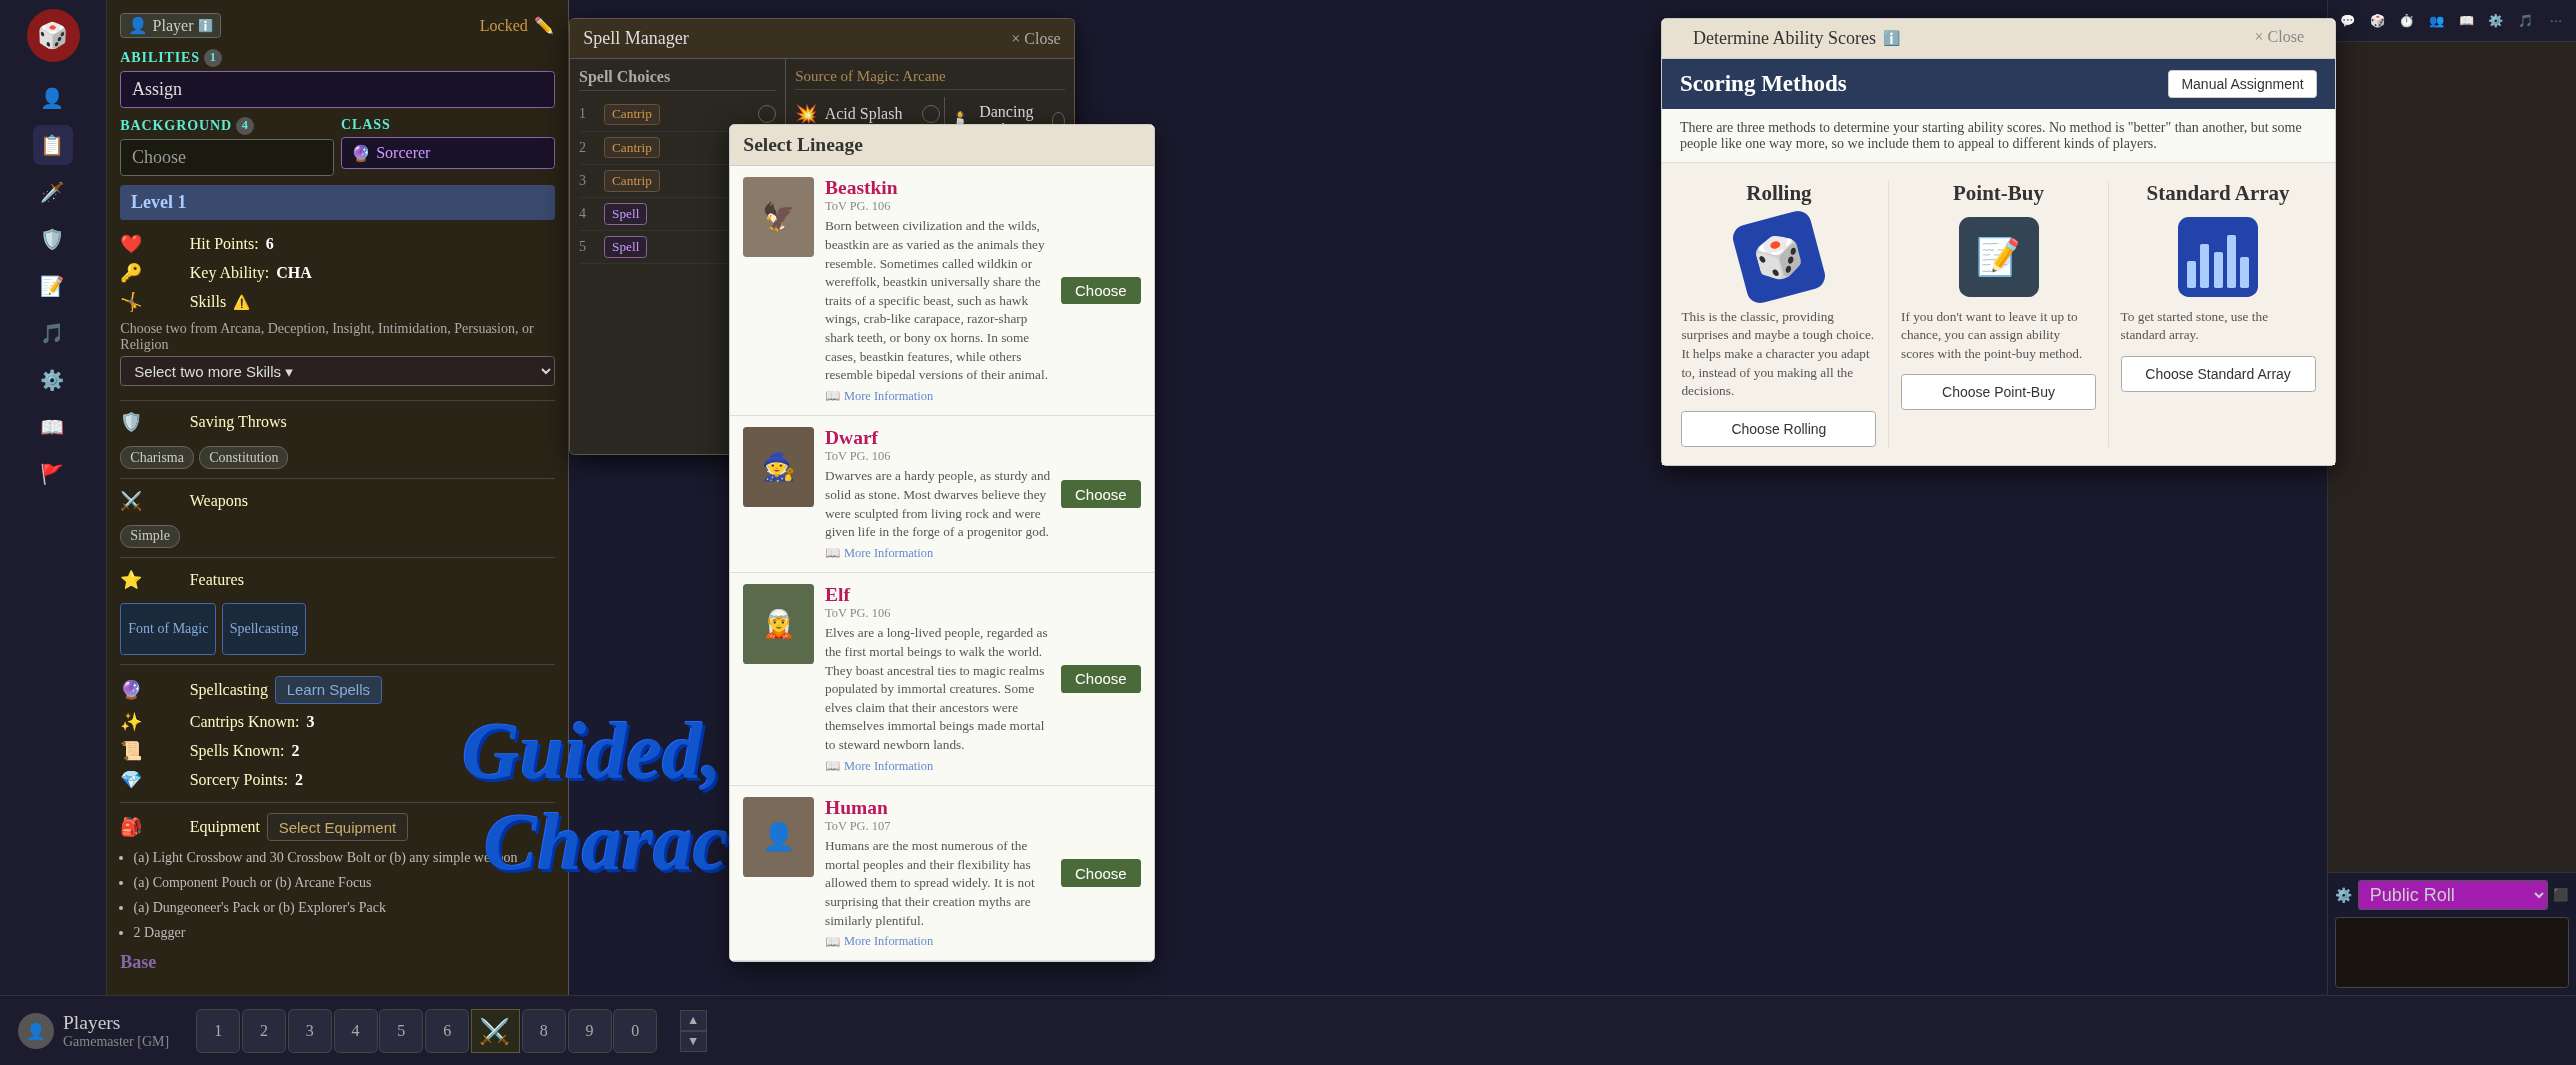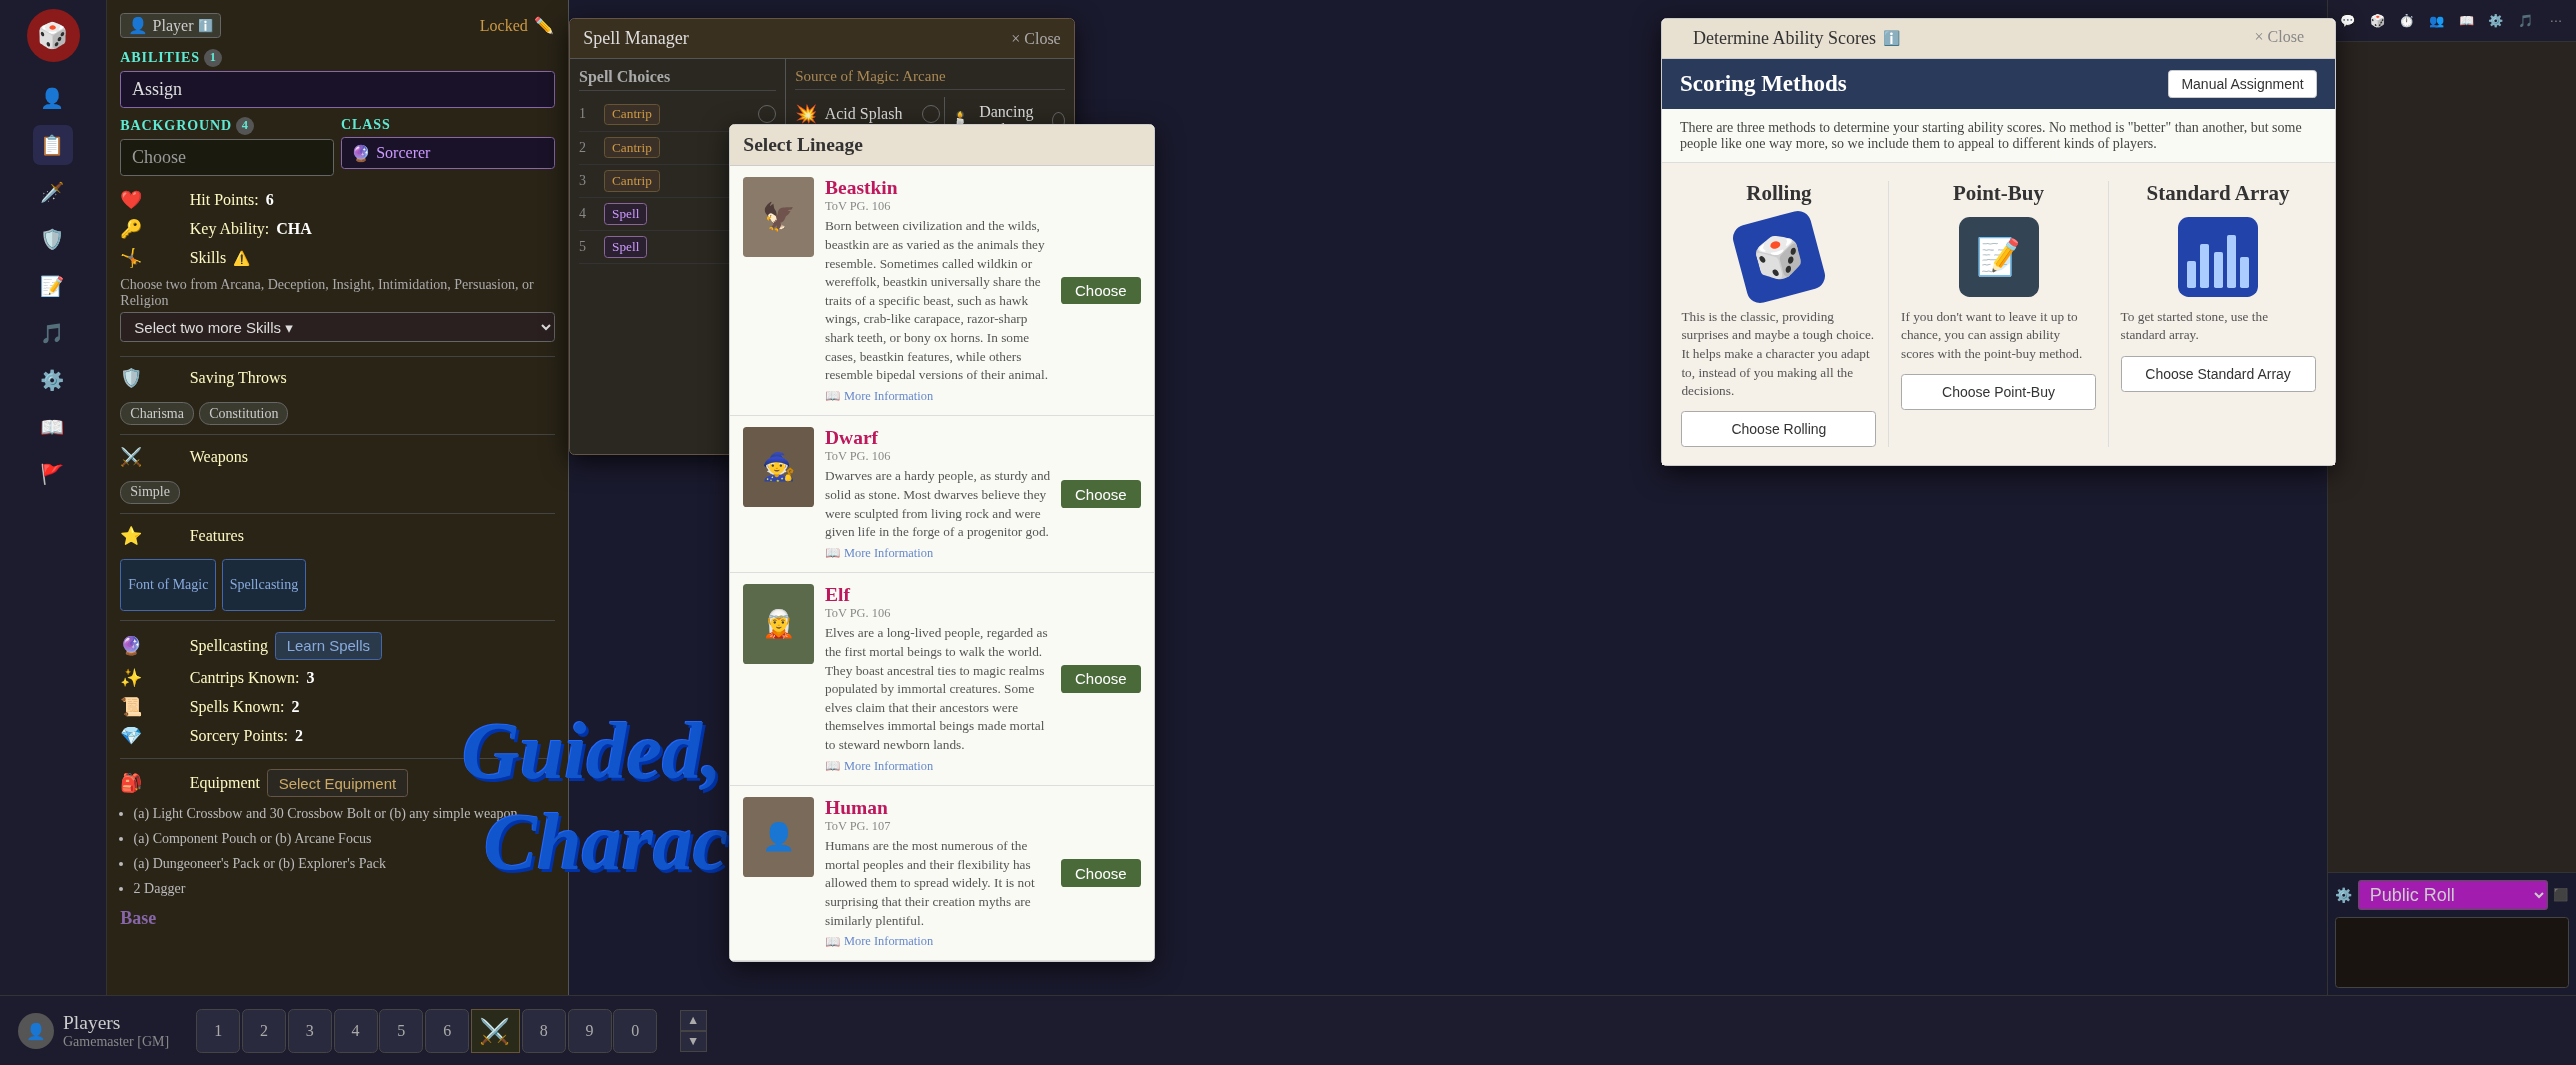--- a/index.html
+++ b/index.html
@@ -853,20 +853,21 @@
       </div>
       <div class="bg-section">
         <div class="section-label">CLASS</div>
         <div class="class-box">
           <span>🔮</span>
           <span>Sorcerer</span>
         </div>
       </div>
     </div>
 
+    <div class="level-header">Level 1</div>
 
     
     <div class="stat-row">
       <span class="stat-icon">❤️</span>
       <span class="stat-label">Hit Points:</span>
       <span class="stat-value">6</span>
     </div>
 
     <div class="stat-row">
       <span class="stat-icon">🔑</span>

